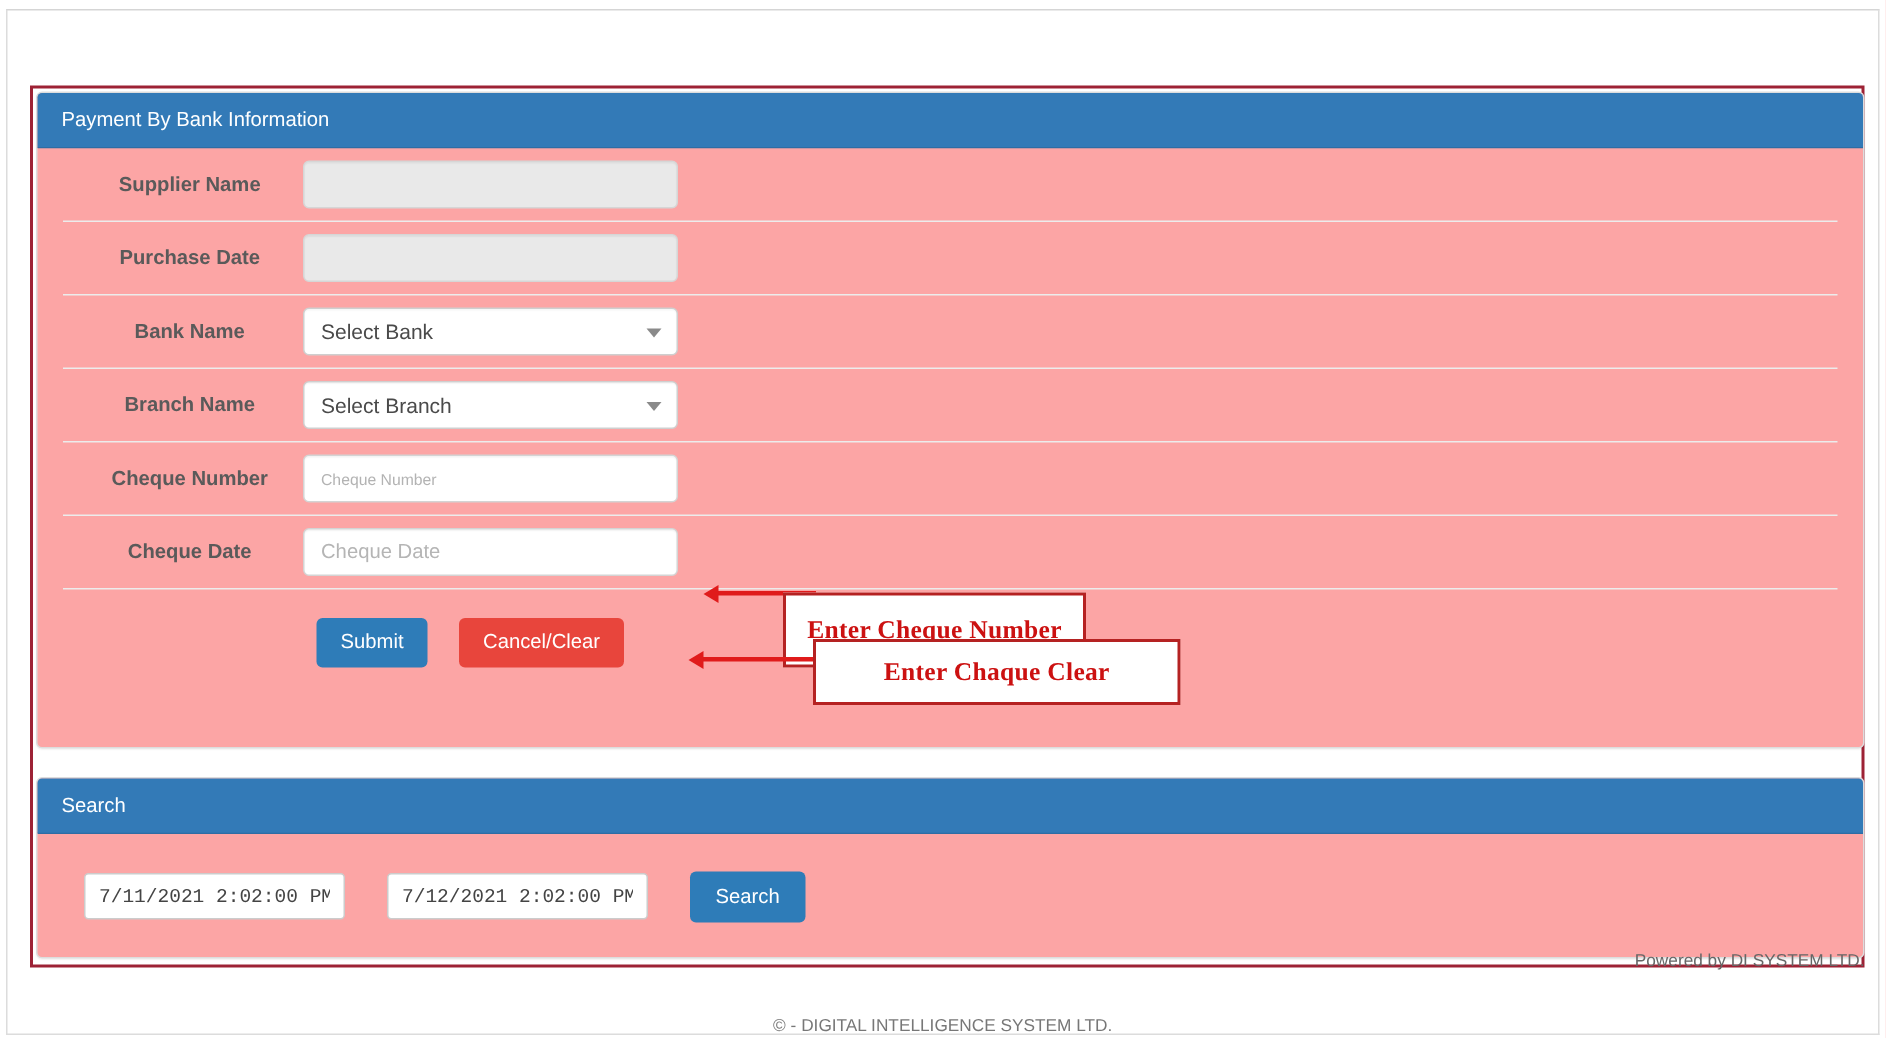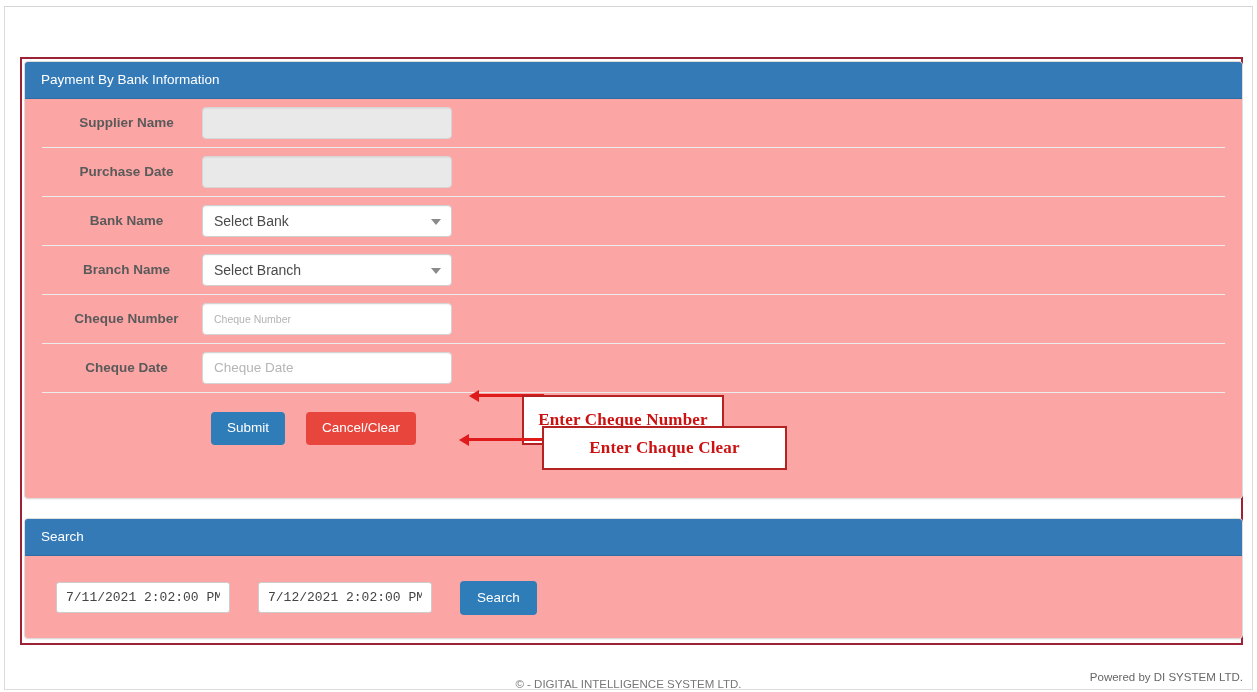--- a/index.html
+++ b/index.html
@@ -218,21 +218,21 @@
     font-size: 13px;
     color: #444444;
     padding: 0 9px;
     outline: none;
   }
 
   
   .powered {
     position: absolute;
     right: 9px;
-    top: 664px;
+    top: 628px;
     font-size: 11.5px;
     color: #666666;
   }
   .copyright {
     position: absolute;
     left: 0;
     right: 0;
     top: 671px;
     text-align: center;
     font-size: 11.5px;

